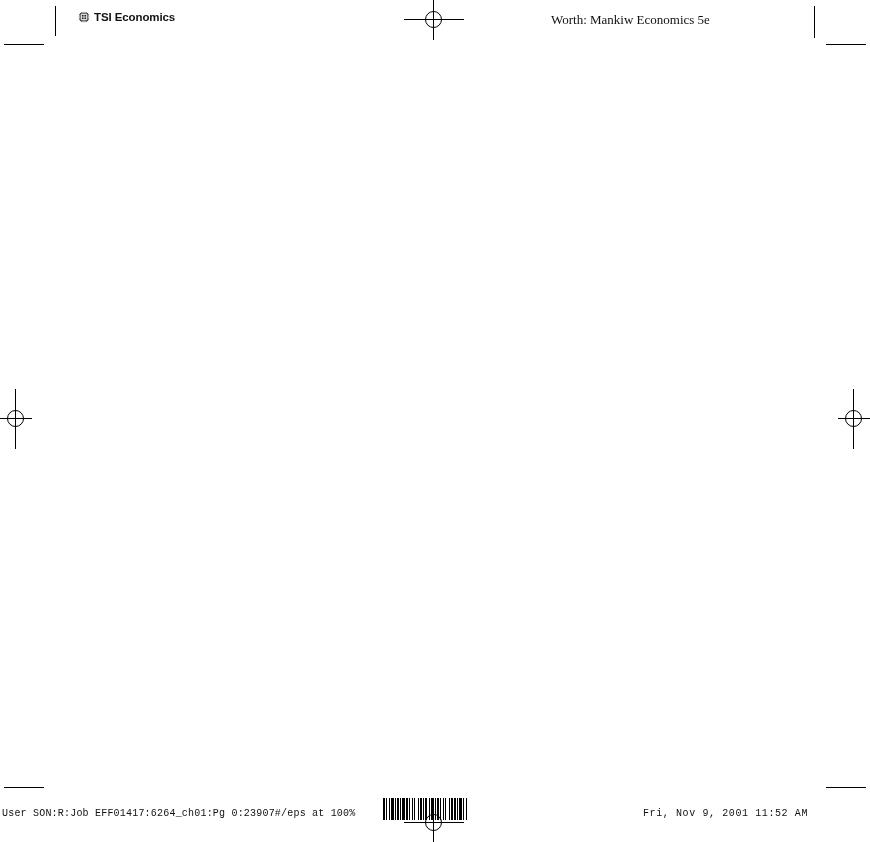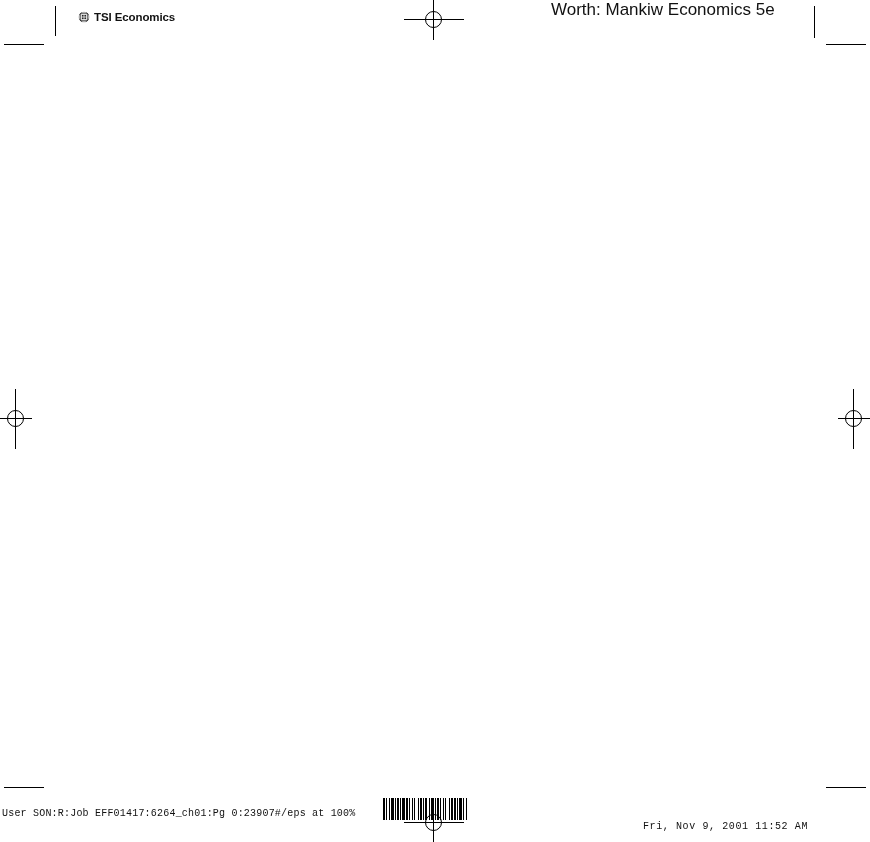--- a/index.html
+++ b/index.html
@@ -48,25 +48,26 @@
   .logo-text {
     font-size: 11.5px;
     font-weight: bold;
     letter-spacing: -0.1px;
     line-height: 12px;
     color: #111;
   }
   .hdr-right-text {
     position: absolute;
     left: 551px;
-    top: 0;
-    font-size: 17px;
+    top: 12px;
+    font-size: 13px;
     color: #111;
     letter-spacing: 0px;
     white-space: nowrap;
+    font-family: Liberation Serif, serif;
   }
 
   
   .regmark { position: absolute; }
   .regmark .h {
     position: absolute;
     background: #000;
     height: 1px;
   }
   .regmark .v {
@@ -89,21 +90,21 @@
 
   
   .footer-text {
     position: absolute;
     font-family: "Liberation Mono", monospace;
     font-size: 10px;
     color: #111;
     white-space: nowrap;
   }
   #footer-left  { left: 2px;  top: 808px; letter-spacing: 0.2px; }
-  #footer-right { left: 643px; top: 808px; letter-spacing: 0.6px; margin-top: 13px; }
+  #footer-right { left: 643px; top: 808px; letter-spacing: 0.6px; }
 
   
   .barcode {
     position: absolute;
     left: 383px;
     top: 798px;
     height: 22px;
     display: flex;
     align-items: flex-end;
     gap: 0px;

